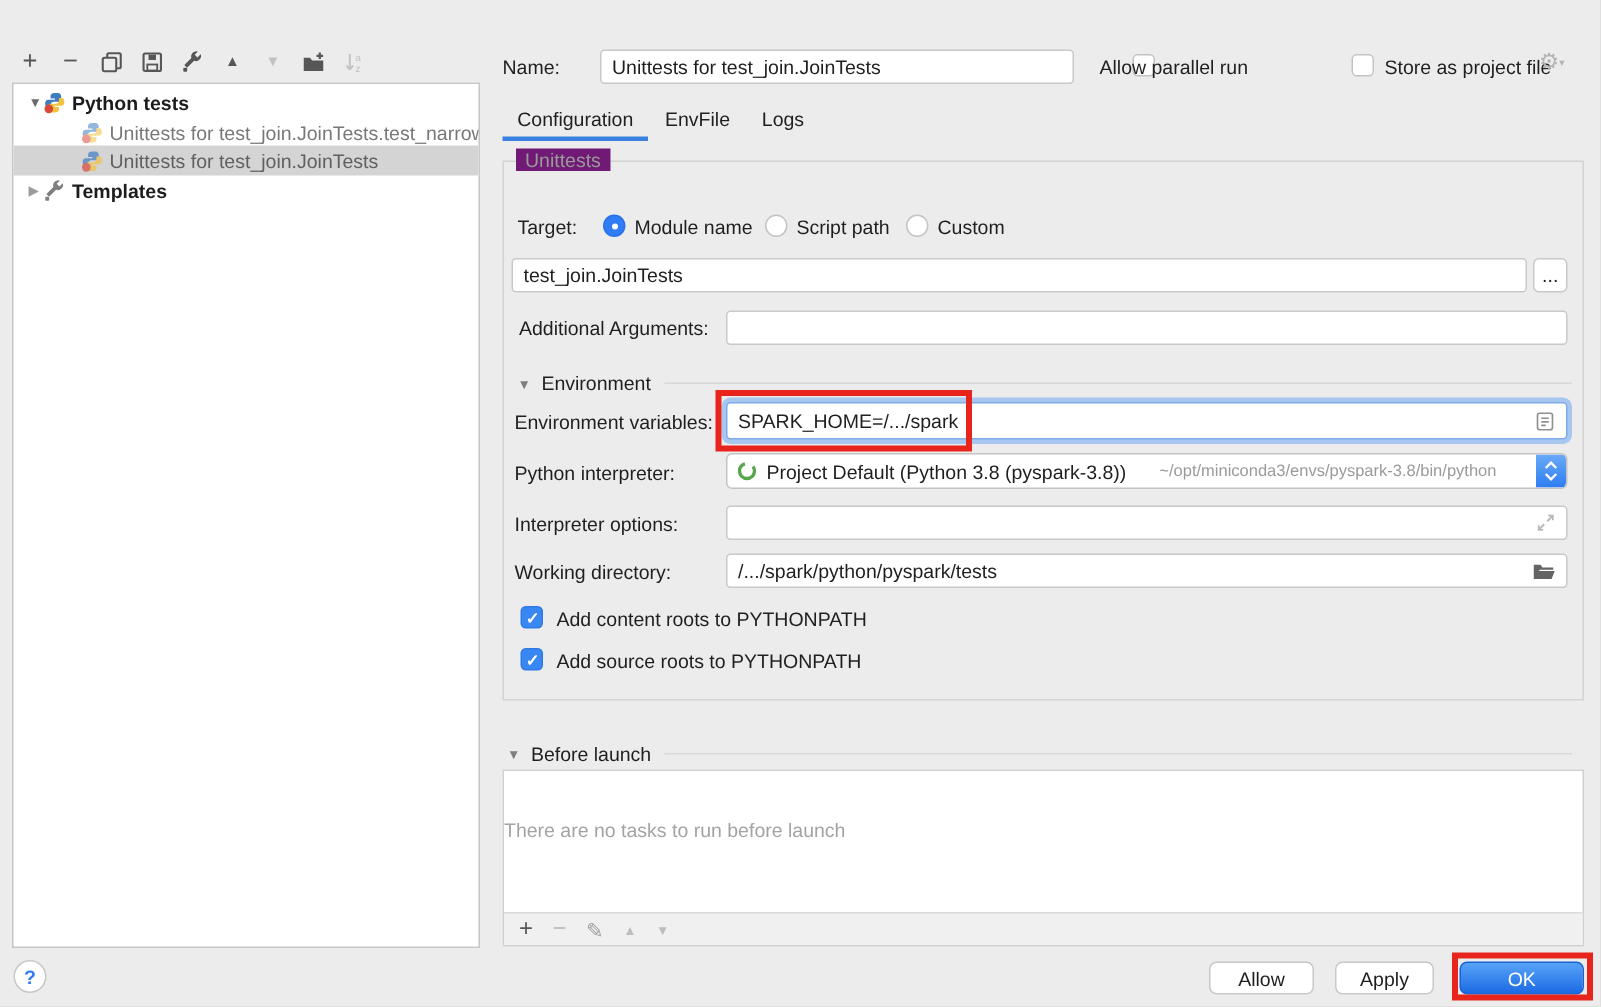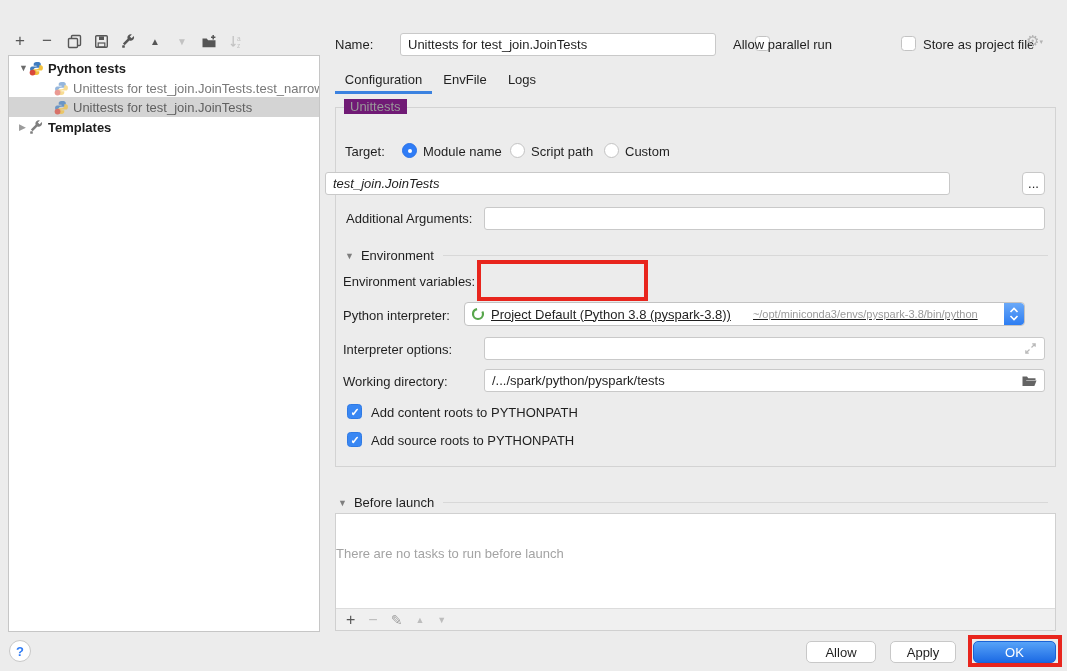--- a/index.html
+++ b/index.html
@@ -168,42 +168,51 @@
   </div>
 
   <span class="lab" style="left:345px; top:144px;">Target:</span>
   <span class="radio sel" style="left:402px; top:143px;"></span>
   <span class="lab" style="left:423px; top:144px;">Module name</span>
   <span class="radio" style="left:510px; top:143px;"></span>
   <span class="lab" style="left:531px; top:144px;">Script path</span>
   <span class="radio" style="left:604px; top:143px;"></span>
   <span class="lab" style="left:625px; top:144px;">Custom</span>
 
-  <div class="tf" style="left:325px; top:172px; width:625px; height:23px;font-style:italic;">
+  <div class="tf" style="left:341px; top:172px; width:677px; height:23px;">
     <span>test_join.JoinTests</span>
   </div>
   <div class="btn" style="left:1022px; top:172px; width:23px; height:23px; border-radius:4px;">
     <span>...</span>
   </div>
 
   <span class="lab" style="left:346px; top:211px;">Additional Arguments:</span>
   <div class="tf" style="left:484px; top:207px; width:561px; height:23px;">
     <span></span>
   </div>
 
   <div class="sep" style="left:345px; top:248px; width:703px;">
     <span class="arr">▼</span>
     <span>Environment</span>
     <span class="line"></span>
   </div>
 
   <span class="lab" style="left:343px; top:274px;">Environment variables:</span>
+  <div class="tf focused" style="left:484px; top:268px; width:561px; height:25px;">
+    <span>SPARK_HOME=/.../spark</span>
+    <span class="righticon">
+      <svg width="14" height="14" viewBox="0 0 14 14">
+          <rect x="2" y="1.5" width="10" height="11" rx="1.5" fill="#fff" stroke="#8f8f8f" stroke-width="1.1"></rect>
+          <path d="M4.5 4.8h5M4.5 7.2h5M4.5 9.6h3" stroke="#8f8f8f" stroke-width="1.1"></path>
+        </svg>
+    </span>
+  </div>
 
   <span class="lab" style="left:343px; top:308px;">Python interpreter:</span>
-  <div class="combo" style="left:464px; top:302px; width:561px; height:24px;text-decoration:underline;">
+  <div class="combo" style="left:484px; top:302px; width:561px; height:24px;">
     <span style="display:inline-flex; margin-right:6px;">
       <svg width="14" height="14" viewBox="0 0 14 14">
           <circle cx="7" cy="7" r="5" fill="none" stroke="#57a64b" stroke-width="2.2" stroke-dasharray="22 6"></circle>
         </svg>
     </span>
     <span>Project Default (Python 3.8 (pyspark-3.8))</span>
     <span class="pathtxt">~/opt/miniconda3/envs/pyspark-3.8/bin/python</span>
     <span class="combobtn">
       <svg width="12" height="16" viewBox="0 0 12 16">
           <path d="M2.5 6 6 2.5 9.5 6" fill="none" stroke="#fff" stroke-width="1.6"></path>

